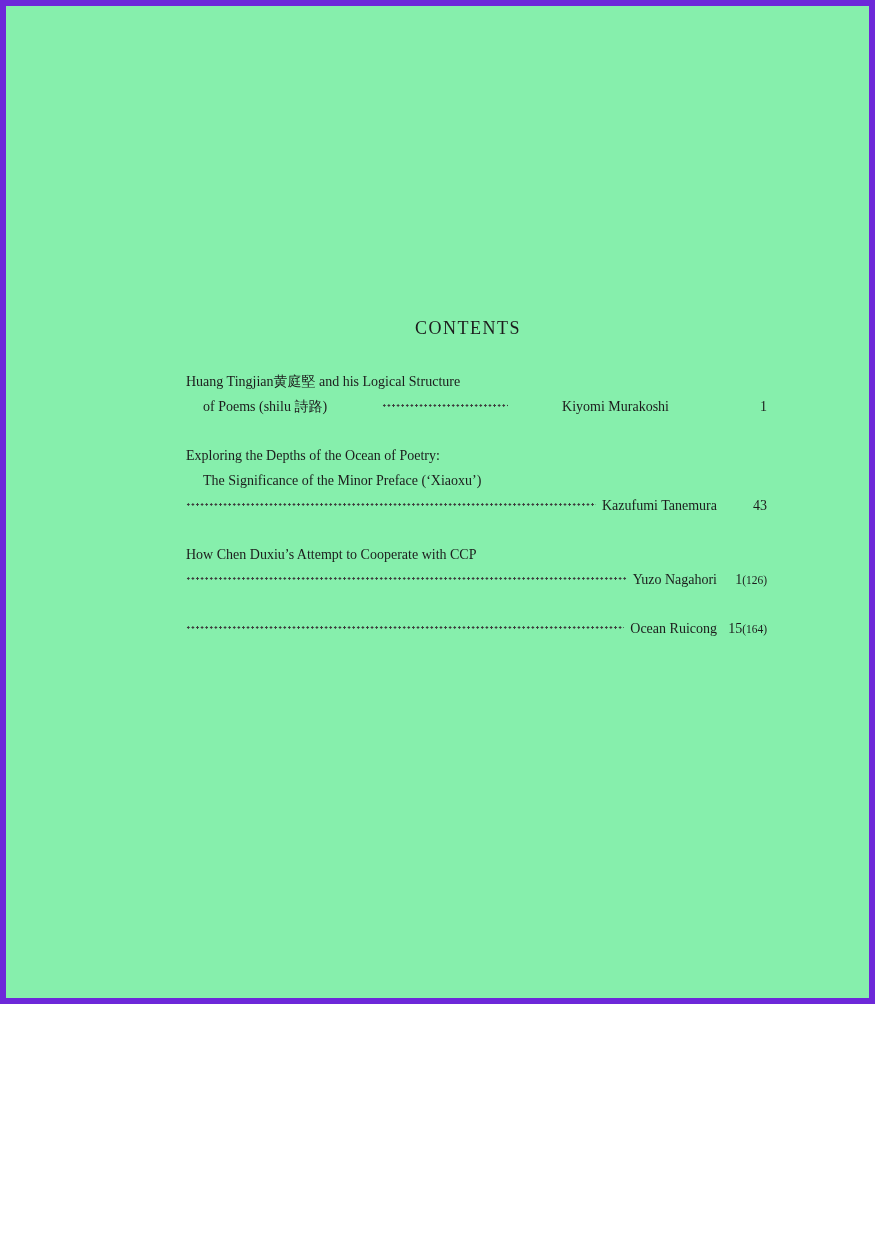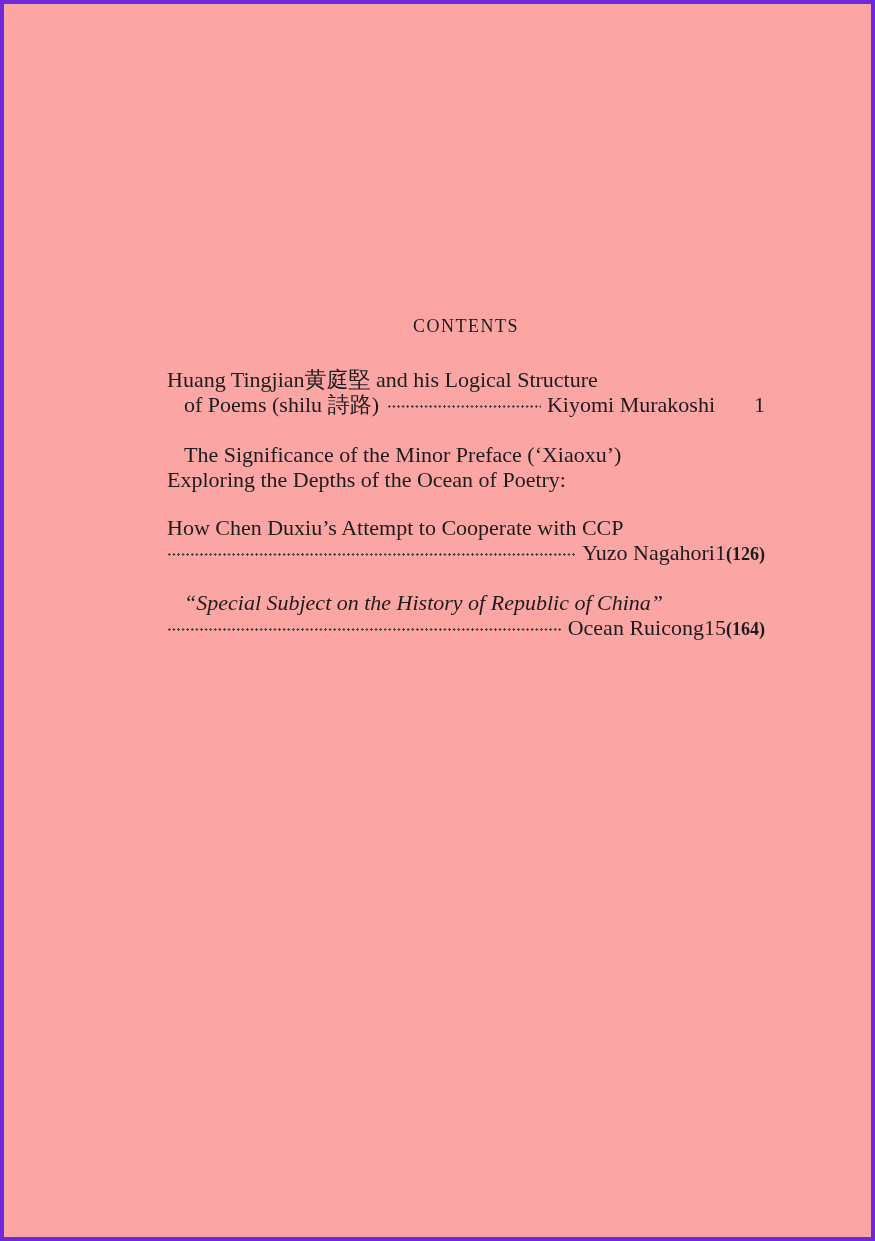--- a/index.html
+++ b/index.html
@@ -3,49 +3,50 @@
 <meta charset="utf-8">
 <style>
   html, body {
     margin: 0;
     padding: 0;
     background: #ffffff;
   }
   .page {
     position: relative;
     width: 875px;
-    height: 1241px;
-    background: #fca5a5;
+    height: 1004px;
+    background: #86efac;
     box-sizing: border-box;
-    border: 4px solid #6d28d9;
+    border: 6px solid #6d28d9;
     overflow: hidden;
     font-family: "Liberation Serif", "DejaVu Serif", serif;
     color: #1c1c1c;
   }
   .content {
     position: absolute;
     left: 163px;
     top: 310px;
     width: 598px;
   }
   .title {
     margin: 0 0 28px 0;
     text-align: center;
     font-size: 18px;
     font-weight: 400;
     letter-spacing: 1.5px;
     line-height: 25px;
   }
   .entry { margin-bottom: 23px; }
   .line {
-    font-size: 22px;
+    font-size: 14px;
     line-height: 25px;
     white-space: nowrap;
+    margin-left: 17px;
   }
-  .indent { padding-left: 17px; }
+  .indent { padding-left: 17px; gap: 48px; }
   .flexline {
     display: flex;
     align-items: baseline;
   }
   .flexline .text { white-space: pre; }
   .leader {
     flex: 1 1 auto;
     height: 11px;
     margin: 0 6px 0 3px;
     background-image: radial-gradient(circle, #3c3c3c 1.05px, rgba(0,0,0,0) 1.35px);
@@ -54,21 +55,21 @@
     background-position: 0 50%;
   }
   .leader.flush { margin-left: 0; }
   .author { white-space: pre; }
   .pagenum {
     display: inline-block;
     min-width: 50px;
     text-align: right;
     white-space: pre;
   }
-  .paren { font-size: 0.82em; font-weight: bold; }
+  .paren { font-size: 0.82em; }
   .italic { font-style: italic; }
   .cjk { font-family: "DejaVu Sans", "Liberation Serif", serif; }
 </style>
 </head>
 <body>
 
 <div class="page">
   <div class="content">
 
     <h1 class="title">CONTENTS</h1>
@@ -77,35 +78,39 @@
       <div class="line"><span>Huang Tingjian</span><span class="cjk">黄庭堅</span><span> and his Logical Structure</span></div>
       <div class="line indent flexline">
         <span class="text"><span>of Poems (shilu </span><span class="cjk">詩路</span><span>) </span></span>
         <span class="leader"></span>
         <span class="author">Kiyomi Murakoshi</span>
         <span class="pagenum"><span>1</span><span class="paren"></span></span>
       </div>
     </div>
 
     <div class="entry">
+      <div class="line">Exploring the Depths of the Ocean of Poetry:</div>
       <div class="line indent">The Significance of the Minor Preface (‘Xiaoxu’)</div>
-      <div class="line">Exploring the Depths of the Ocean of Poetry:</div>
+      <div class="line flexline">
+        <span class="leader flush"></span>
+        <span class="author">Kazufumi Tanemura</span>
+        <span class="pagenum"><span>43</span><span class="paren"></span></span>
+      </div>
     </div>
 
     <div class="entry">
       <div class="line">How Chen Duxiu’s Attempt to Cooperate with CCP</div>
       <div class="line flexline">
         <span class="leader flush"></span>
         <span class="author">Yuzo Nagahori</span>
         <span class="pagenum"><span>1</span><span class="paren">(126)</span></span>
       </div>
     </div>
 
     <div class="entry">
-      <div class="line indent italic">“Special Subject on the History of Republic of China”</div>
       <div class="line flexline">
         <span class="leader flush"></span>
         <span class="author">Ocean Ruicong</span>
         <span class="pagenum"><span>15</span><span class="paren">(164)</span></span>
       </div>
     </div>
 
   </div>
 </div>
 

